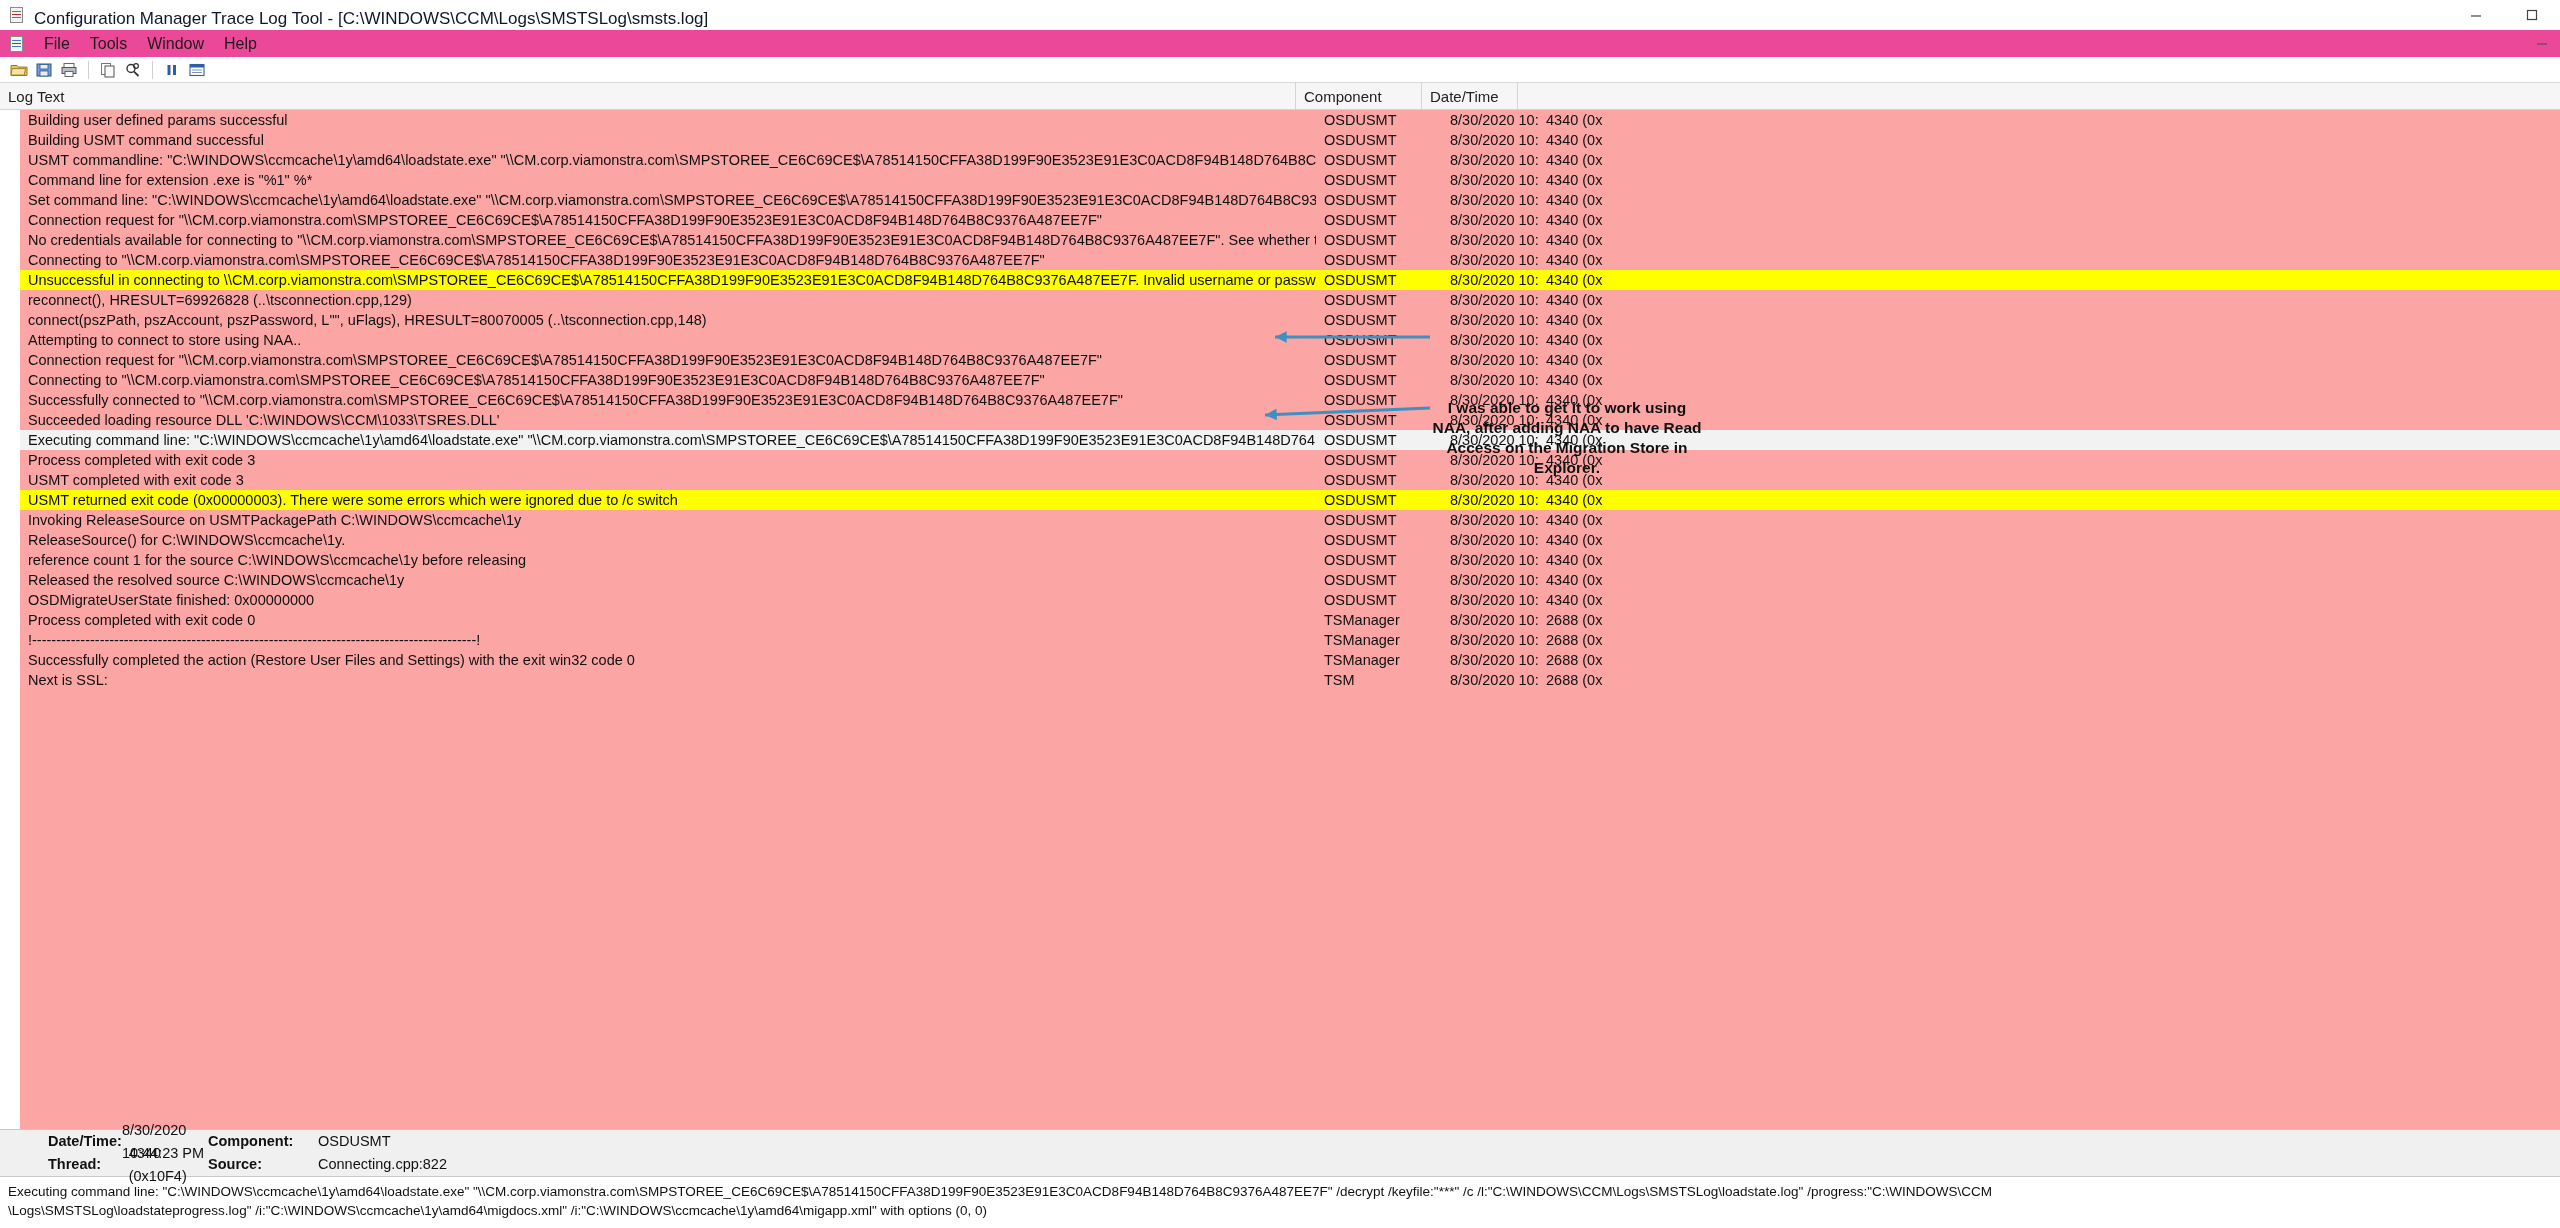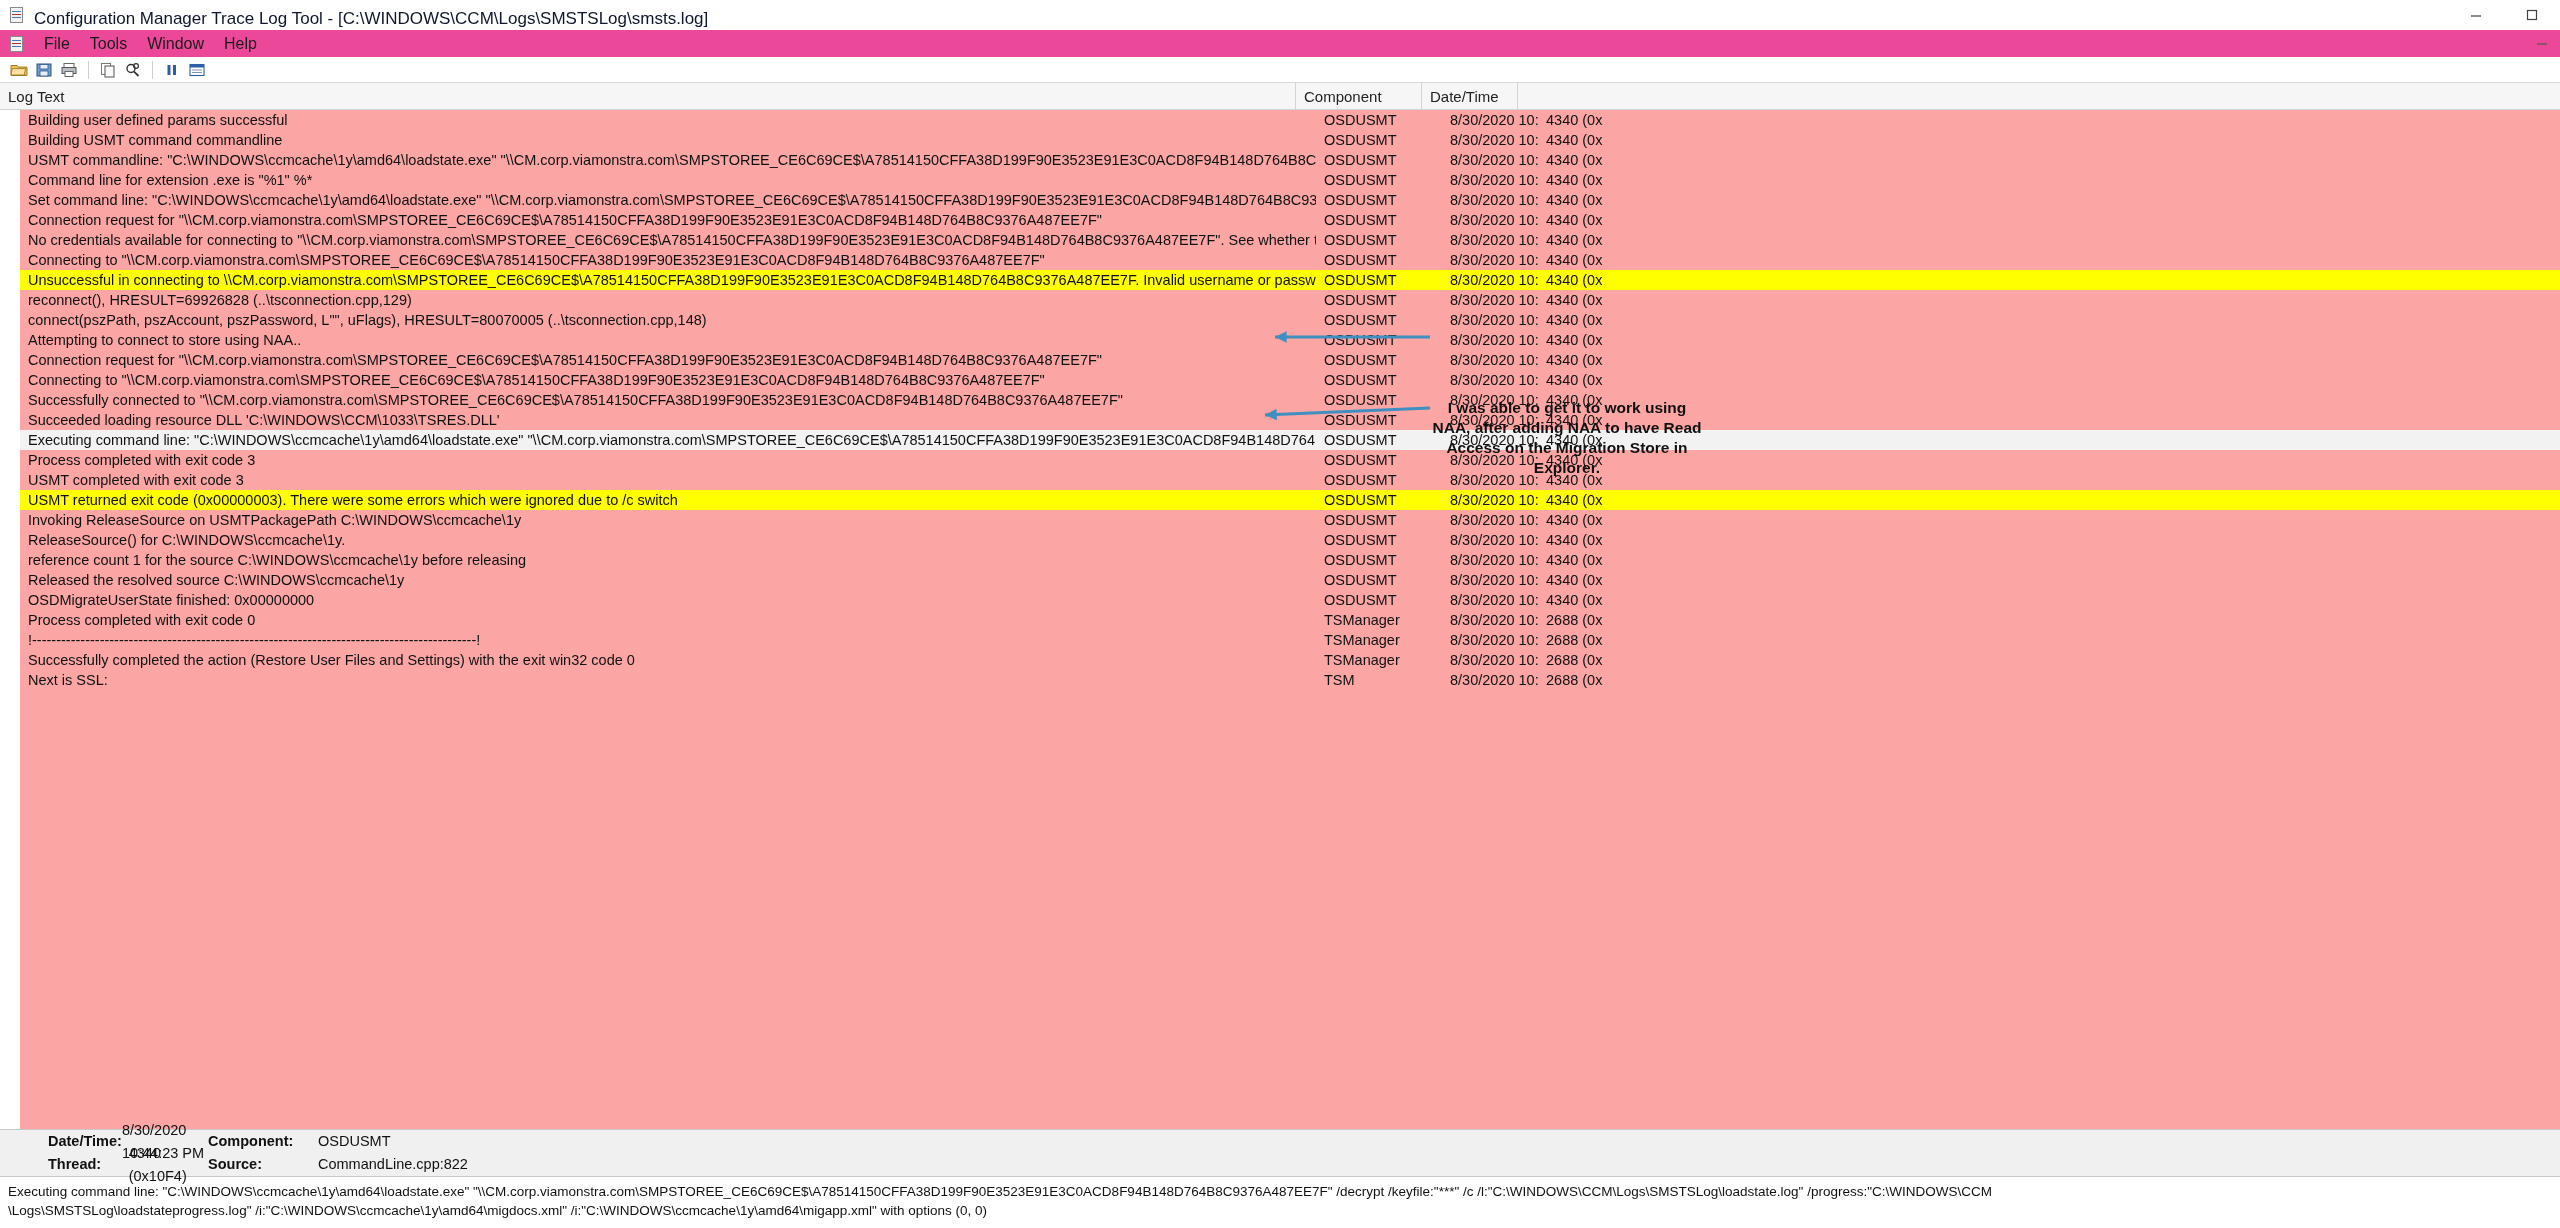--- a/index.html
+++ b/index.html
@@ -307,21 +307,21 @@
   </div>
 
   <div class="loglist" id="loglist">
       <div class="row">
         <span class="cell c-log">Building user defined params successful</span>
         <span class="cell c-comp">OSDUSMT</span>
         <span class="cell c-date">8/30/2020 10:44:2</span>
         <span class="cell c-thread">4340 (0x</span>
       </div>
       <div class="row">
-        <span class="cell c-log">Building USMT command commandline</span>
+        <span class="cell c-log">Building USMT command successful</span>
         <span class="cell c-comp">OSDUSMT</span>
         <span class="cell c-date">8/30/2020 10:44:2</span>
         <span class="cell c-thread">4340 (0x</span>
       </div>
       <div class="row">
         <span class="cell c-log">USMT commandline: "C:\WINDOWS\ccmcache\1y\amd64\loadstate.exe" "\\CM.corp.viamonstra.com\SMPSTOREE_CE6C69CE$\A78514150CFFA38D199F90E3523E91E3C0ACD8F94B148D764B8C9376A487EE7F" /decrypt /keyfile:*** /c ...</span>
         <span class="cell c-comp">OSDUSMT</span>
         <span class="cell c-date">8/30/2020 10:44:2</span>
         <span class="cell c-thread">4340 (0x</span>
       </div>
@@ -503,21 +503,21 @@
         <span class="val">4340 (0x10F4)</span>
       </div>
     </div>
     <div class="grp g2">
       <div class="line">
         <span class="lbl">Component:</span>
         <span class="val">OSDUSMT</span>
       </div>
       <div class="line">
         <span class="lbl">Source:</span>
-        <span class="val">CommandLine.cpp:822</span>
+        <span class="val">Connecting.cpp:822</span>
       </div>
     </div>
   </div>
 
   <div class="bottomtext">
     <div>Executing command line: "C:\WINDOWS\ccmcache\1y\amd64\loadstate.exe" "\\CM.corp.viamonstra.com\SMPSTOREE_CE6C69CE$\A78514150CFFA38D199F90E3523E91E3C0ACD8F94B148D764B8C9376A487EE7F" /decrypt /keyfile:"***" /c /l:"C:\WINDOWS\CCM\Logs\SMSTSLog\loadstate.log" /progress:"C:\WINDOWS\CCM</div>
     <div>\Logs\SMSTSLog\loadstateprogress.log" /i:"C:\WINDOWS\ccmcache\1y\amd64\migdocs.xml" /i:"C:\WINDOWS\ccmcache\1y\amd64\migapp.xml" with options (0, 0)</div>
   </div>
 
 </div>

